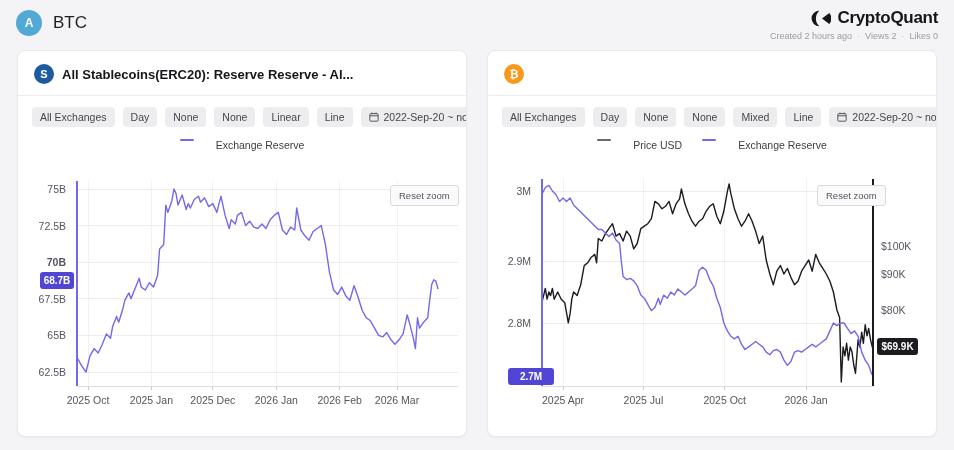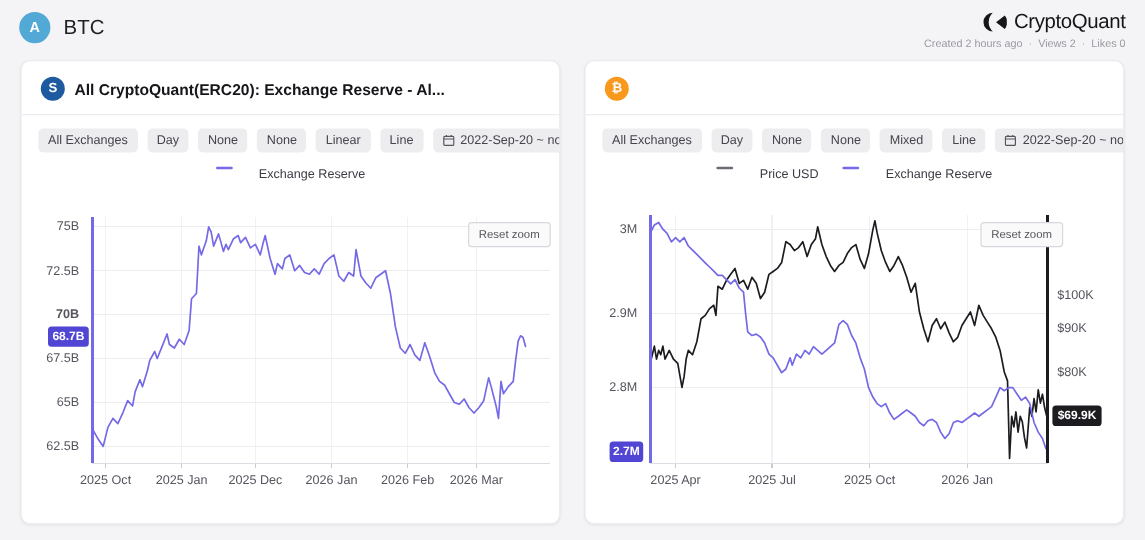--- a/index.html
+++ b/index.html
@@ -2,21 +2,21 @@
 <html><head>
 <meta charset="utf-8">
 <style>
   html,body{margin:0;padding:0;}
   body{width:954px;height:450px;background:#f4f4f6;font-family:"Liberation Sans",sans-serif;-webkit-font-smoothing:antialiased;overflow:hidden;}
   .topbar{display:flex;justify-content:space-between;align-items:flex-start;padding:8px 16px 0;height:40px;}
   .top-left{display:flex;align-items:center;gap:11px;padding-top:2px;}
   .avatar{width:26px;height:26px;border-radius:50%;background:#53a9d5;color:#fff;font-weight:700;font-size:12px;display:flex;align-items:center;justify-content:center;cursor:pointer;}
   .symbol{font-size:17px;color:#1f1f24;font-weight:500;}
   .top-right{display:flex;flex-direction:column;align-items:flex-end;gap:3px;}
-  .brand{display:flex;align-items:center;gap:6px;font-size:17px;font-weight:400;color:#15151a;letter-spacing:-0.3px;cursor:pointer;}
+  .brand{display:flex;align-items:center;gap:6px;font-size:17px;font-weight:700;color:#15151a;letter-spacing:-0.3px;cursor:pointer;}
   .meta{font-size:9px;color:#9a9aa2;display:flex;gap:5px;align-items:center;}
   .meta .sep::before{content:"\00b7";color:#b5b5bc;}
   .cards{display:flex;gap:20px;padding:0 17px;margin-top:2px;}
   .card{position:relative;width:450px;height:387px;background:#fff;border:1px solid #e9e9ee;border-radius:8px;box-shadow:0 1px 2px rgba(15,15,30,.05);box-sizing:border-box;overflow:hidden;}
   .card-head{display:flex;align-items:center;gap:8px;padding:13px 16px 11px;position:relative;z-index:2;}
   .coin-icon{width:20px;height:20px;border-radius:50%;color:#fff;font-size:11px;font-weight:700;display:flex;align-items:center;justify-content:center;flex:0 0 auto;}
   .card-title{font-size:13px;font-weight:600;color:#16161a;white-space:nowrap;}
   .divider{height:1px;background:#ececf0;}
   .chips{display:flex;gap:8px;padding:11px 14px 0;position:relative;z-index:2;flex-wrap:nowrap;}
   .chip{background:#ededf0;border-radius:4px;padding:4px 8px;font-size:10.5px;color:#45454d;display:flex;align-items:center;gap:5px;white-space:nowrap;cursor:pointer;}
@@ -60,21 +60,21 @@
       <span>Likes 0</span>
     </div>
   </div>
 </div>
 
 <div class="cards">
 
   <section class="card" id="card-0">
     <header class="card-head">
       <span class="coin-icon" id="icon-0" style="background: rgb(29, 90, 159);">S</span>
-      <span class="card-title">All CryptoQuant(ERC20): Exchange Reserve - Al...</span>
+      <span class="card-title">All Stablecoins(ERC20): Reserve Reserve - Al...</span>
     </header>
     <div class="divider"></div>
     <div class="chips" id="chips-0">
         <span class="chip">All Exchanges</span>
         <span class="chip">Day</span>
         <span class="chip">None</span>
         <span class="chip">None</span>
         <span class="chip">Linear</span>
         <span class="chip">Line</span>
         <span class="chip">
@@ -191,20 +191,20 @@
           <div class="tick-label y-left" style="top: 140px; right: 405px;">3M</div>
           <div class="tick-label y-left" style="top: 210px; right: 405px;">2.9M</div>
           <div class="tick-label y-left" style="top: 272px; right: 405px;">2.8M</div>
           <div class="tick-label y-right" style="top: 195px; left: 393px;">$100K</div>
           <div class="tick-label y-right" style="top: 223px; left: 393px;">$90K</div>
           <div class="tick-label y-right" style="top: 259px; left: 393px;">$80K</div>
           <div class="tick-label x-tick" style="left: 75px; top: 343px;">2025 Apr</div>
           <div class="tick-label x-tick" style="left: 155.411px; top: 343px;">2025 Jul</div>
           <div class="tick-label x-tick" style="left: 236.705px; top: 343px;">2025 Oct</div>
           <div class="tick-label x-tick" style="left: 318px; top: 343px;">2026 Jan</div>
-          <div class="badge" style="left: 20px; top: 317px; width: 28px; height: 17px; background: rgb(81, 69, 211);">2.7M</div>
+          <div class="badge" style="left: 20px; top: 317px; width: 46px; height: 17px; background: rgb(81, 69, 211);">2.7M</div>
           <div class="badge" style="left: 389px; top: 287px; width: 41px; height: 17px; background: rgb(27, 27, 32);">$69.9K</div>
         </div>
       <button class="reset-zoom rz1">Reset zoom</button>
     </div>
   </section>
 
 </div>
 
 </body></html>

